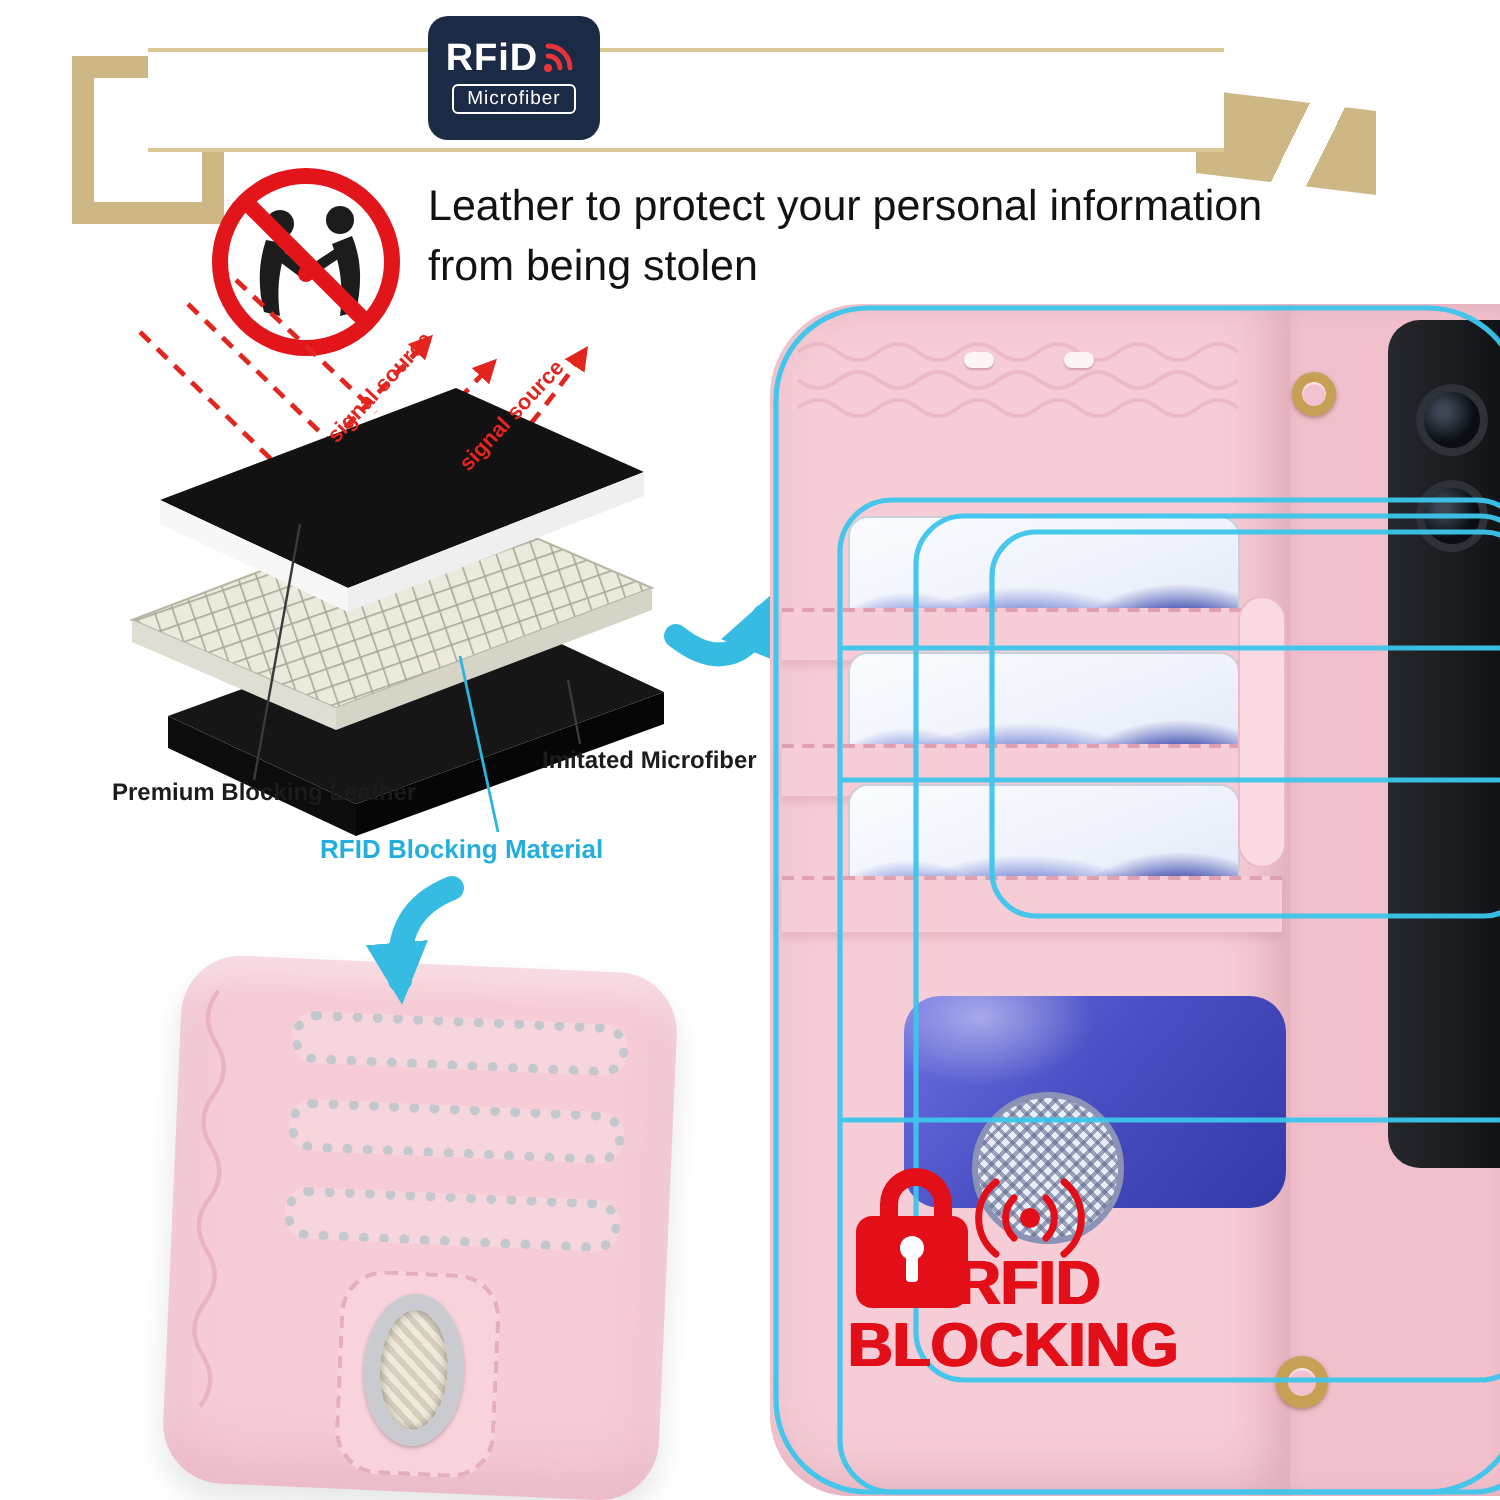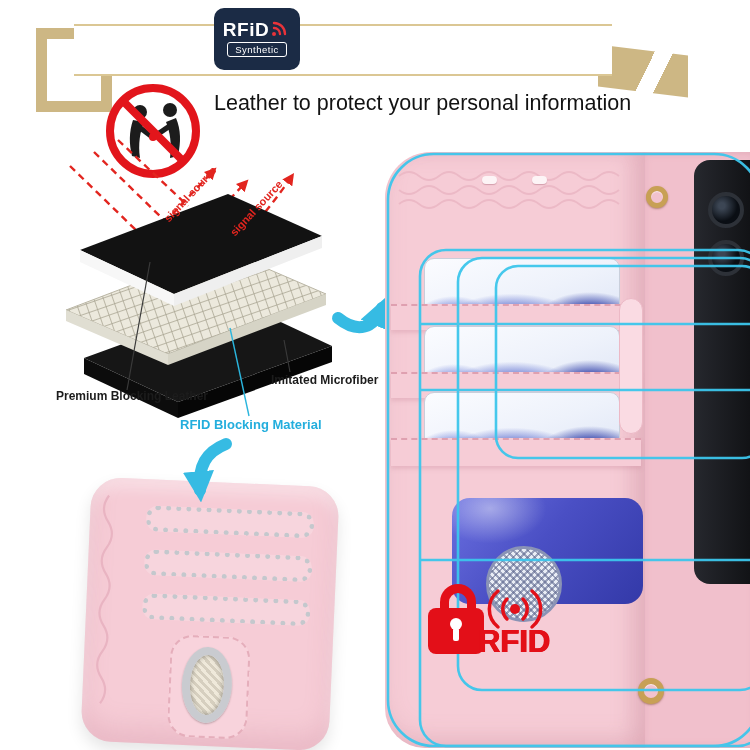--- a/index.html
+++ b/index.html
@@ -27,21 +27,21 @@
 
   
   .no-steal { left:102px; top:80px; width:102px; height:102px; z-index:3; }
   .intro { left:214px; top:88px; font-size:21.5px; color:#121212; line-height:30px; z-index:3; }
 
   
   .layers-svg { left:40px; top:130px; width:360px; height:380px; z-index:4; pointer-events:none; }
   .lbl { position:absolute; font-size:12px; font-weight:600; color:#1c1c1c; z-index:5; white-space:nowrap; }
   .lbl-leather { left:56px; top:389px; }
   .lbl-micro { left:271px; top:373px; }
-  .lbl-rfid { left:180px; top:417px; color:#23aedd; font-size:13px; }
+  .lbl-rfid { left:160px; top:417px; color:#23aedd; font-size:13px; }
   .sig { position:absolute; font-size:11px; font-weight:bold; color:#e2251f; z-index:5;
     transform-origin:0 50%; transform:rotate(-47deg); white-space:nowrap; }
   .sig1 { left:166px; top:214px; }
   .sig2 { left:232px; top:228px; }
 
   
   .spine { left:636px; top:152px; width:114px; height:596px; background:#f1c0cc; z-index:2;
     box-shadow: inset 6px 0 10px rgba(190,120,140,.35); }
   .phone { left:694px; top:160px; width:60px; height:424px; z-index:3;
     background:linear-gradient(90deg,#26282e,#101114); border-radius:16px 0 0 16px; }
@@ -126,38 +126,39 @@
 
   <div class="abs badge">
     <div class="badge-top">
       <span>RFiD</span>
       <svg width="20" height="16" viewBox="0 0 20 16">
         <circle cx="3" cy="13" r="2" fill="#e8333a"></circle>
         <path d="M9 13A6 6 0 0 0 3 7" stroke="#e8333a" stroke-width="2.4" fill="none" stroke-linecap="round"></path>
         <path d="M14 13A11 11 0 0 0 3 2" stroke="#e8333a" stroke-width="2.4" fill="none" stroke-linecap="round"></path>
       </svg>
     </div>
-    <div class="badge-bottom">Synthetic</div>
+    <div class="badge-bottom">Microfiber</div>
   </div>
 
 
   <svg class="abs no-steal" viewBox="0 0 102 102">
     <circle cx="38" cy="32" r="7" fill="#1c1c1c"></circle>
     <path d="M31,40 C27,52 27,64 30,76 L38,78 C36,64 38,52 42,42 Z" fill="#1c1c1c"></path>
     <path d="M40,46 C46,50 50,54 52,56 L50,60 C46,57 42,54 38,51 Z" fill="#1c1c1c"></path>
     <circle cx="68" cy="30" r="7" fill="#1c1c1c"></circle>
     <path d="M74,38 C79,50 79,62 76,76 L68,78 C70,64 68,52 64,42 Z" fill="#1c1c1c"></path>
     <path d="M66,44 C60,48 56,51 52,53 L54,58 C58,56 63,52 68,49 Z" fill="#1c1c1c"></path>
     <circle cx="51" cy="57" r="4" fill="#e2151b"></circle>
     <circle cx="51" cy="51" r="43" stroke="#e2151b" stroke-width="8" fill="none"></circle>
     <line x1="21" y1="21" x2="81" y2="81" stroke="#e2151b" stroke-width="8"></line>
   </svg>
 
   <div class="abs intro">
     <div>Leather to protect your personal information</div>
+    <div>from being stolen</div>
   </div>
 
   <svg class="abs layers-svg" viewBox="40 130 360 380">
     <defs>
       <pattern id="meshp" width="9" height="9" patternUnits="userSpaceOnUse" patternTransform="rotate(-19)">
         <rect width="9" height="9" fill="#ece9dd"></rect>
         <path d="M0 0H9M0 0V9" stroke="#a8a492" stroke-width="1.5"></path>
       </pattern>
       <marker id="mred" viewBox="0 0 10 10" refX="7" refY="5" markerWidth="5" markerHeight="5" orient="auto">
         <path d="M0 0L10 5L0 10Z" fill="#e2251f"></path>
@@ -267,15 +268,16 @@
     <svg class="emitter" width="62" height="50" viewBox="0 0 62 50">
       <g stroke="#e30f18" stroke-width="3.5" fill="none" stroke-linecap="round">
         <path d="M23 17A14 14 0 0 0 23 37"></path>
         <path d="M14 9A23 23 0 0 0 14 45"></path>
         <path d="M39 17A14 14 0 0 1 39 37"></path>
         <path d="M48 9A23 23 0 0 1 48 45"></path>
       </g>
       <circle cx="31" cy="27" r="5" fill="#e30f18"></circle>
     </svg>
     <div class="stamp-txt stamp-l1">RFID</div>
+    <div class="stamp-txt stamp-l2">BLOCKING</div>
   </div>
 
 </div>
 
 </body></html>

